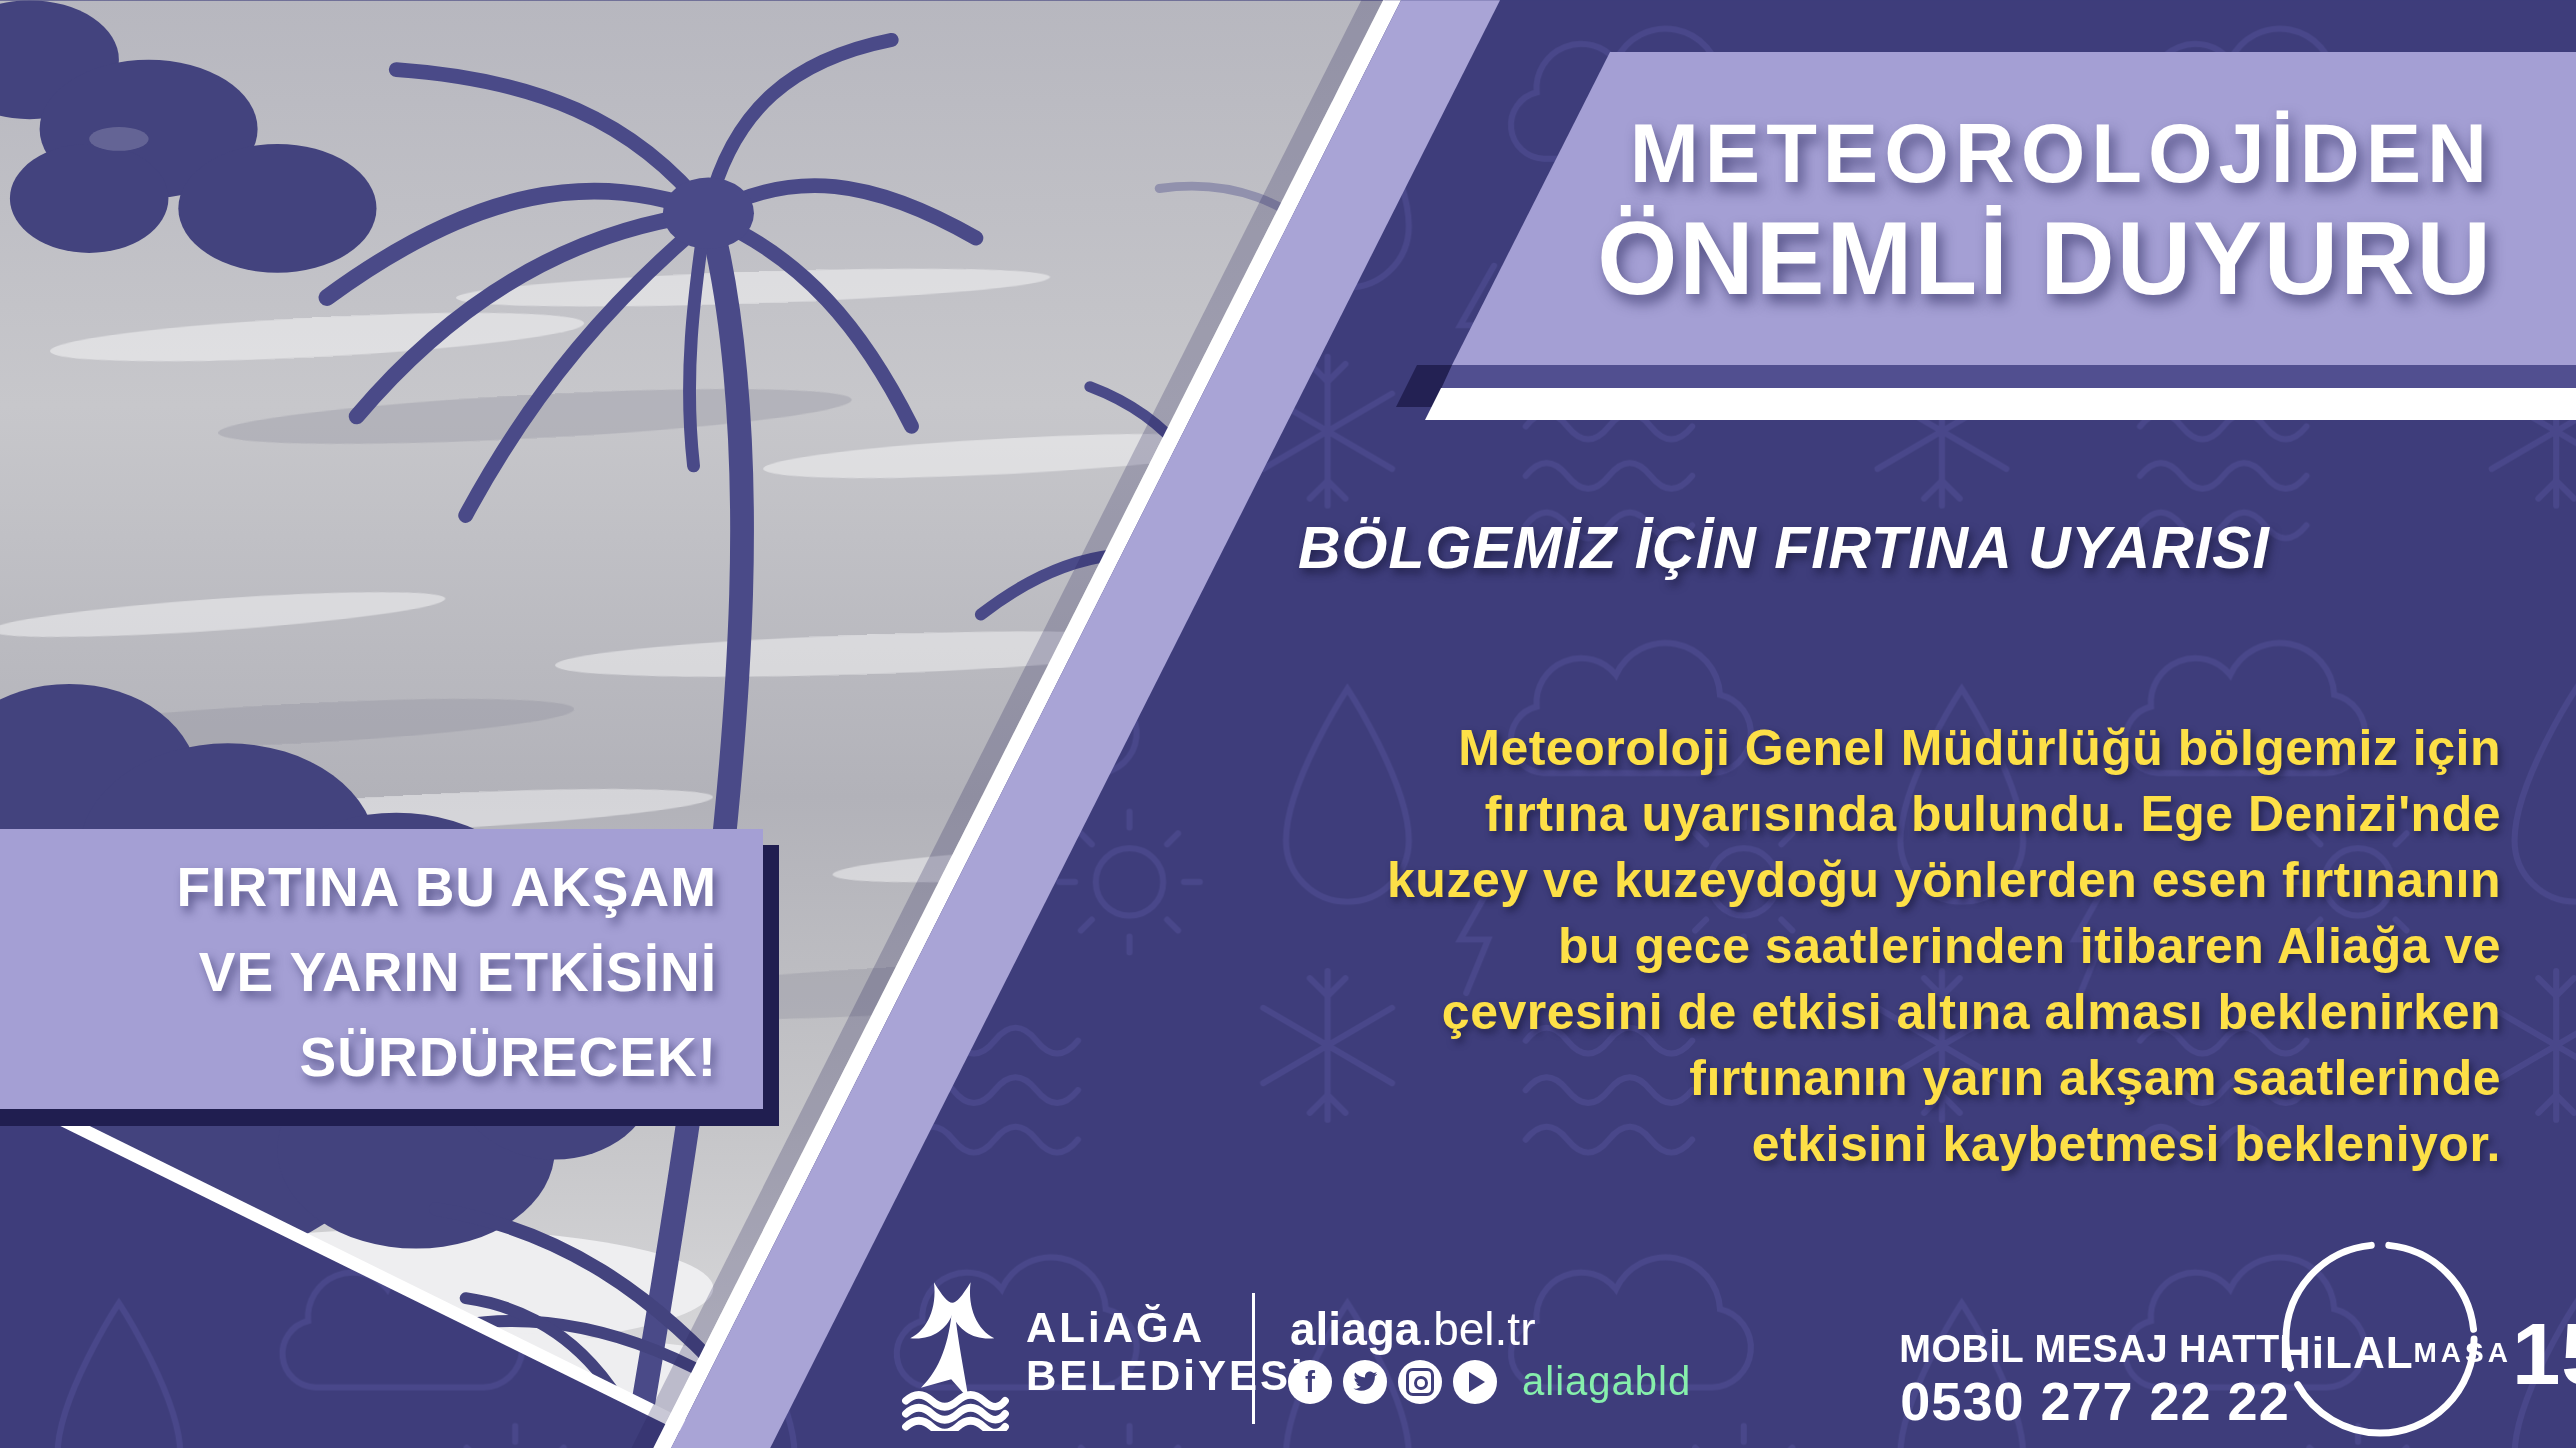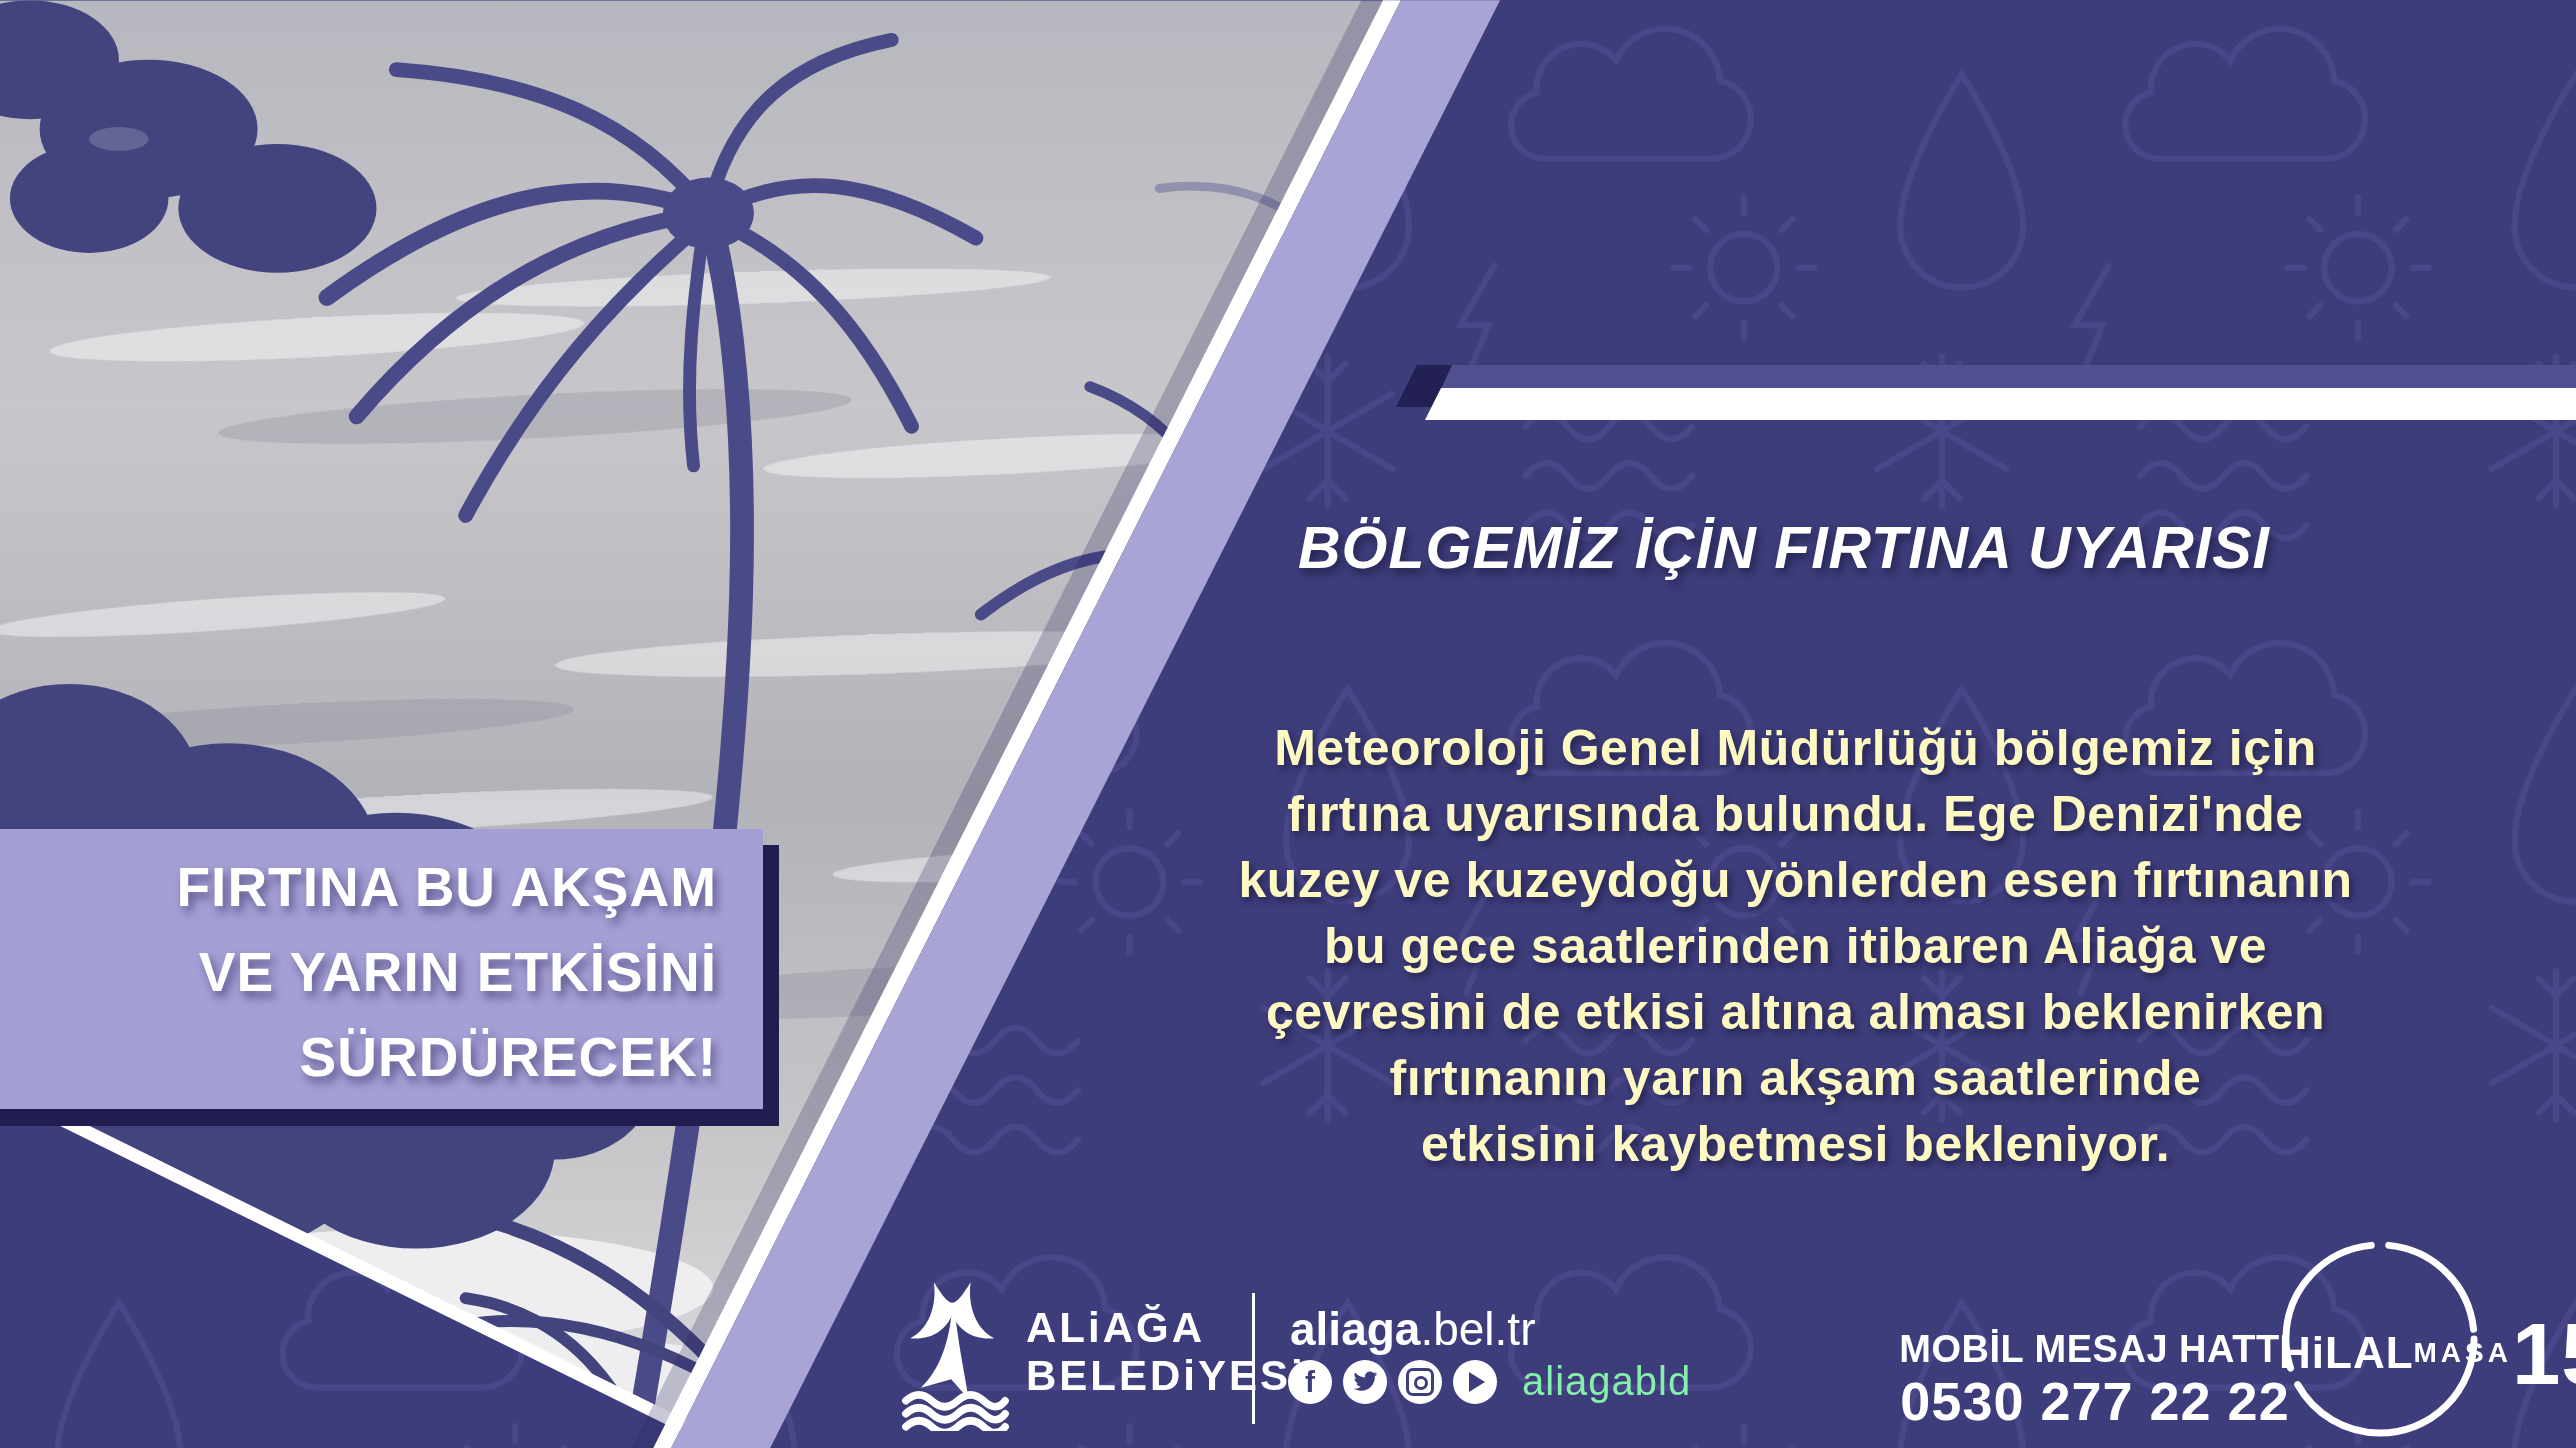--- a/index.html
+++ b/index.html
@@ -22,21 +22,21 @@
              clip-path:polygon(65px 0,1189px 0,1189px 24px,54px 24px);}
   .dark-corner{left:1387px;top:365px;width:119px;height:42px;background:#232153;
              clip-path:polygon(30px 0,97px 0,76px 42px,9px 42px);}
   .white-strip{left:1387px;top:388px;width:1189px;height:32px;background:#ffffff;
              clip-path:polygon(54px 0,1189px 0,1189px 32px,38px 32px);}
 
   
   .heading{left:1298px;top:517px;width:1238px;text-align:left;color:#fff;
            font-size:59px;font-weight:800;letter-spacing:1px;line-height:63px;
            text-shadow:3px 5px 8px rgba(18,18,50,.6);font-style:italic;}
-  .body-block{left:1090px;top:715px;width:1411px;text-align:center;color:#fef9c3;}
+  .body-block{left:1090px;top:715px;width:1411px;text-align:right;color:#fde047;}
   .body-line{font-size:50px;font-weight:700;line-height:66px;letter-spacing:0.5px;
              text-shadow:3px 4px 7px rgba(18,18,50,.6);}
 
   
   .alert-shadow{left:-4px;top:845px;width:783px;height:281px;background:#201e50;}
   .alert-box{left:-20px;top:829px;width:783px;height:280px;background:#a49fd4;
              box-sizing:border-box;padding:16px 46px 0 0;text-align:right;}
   .alert-line{font-size:55px;font-weight:800;line-height:85px;color:#fff;letter-spacing:1px;
               text-shadow:4px 6px 10px rgba(35,33,85,.55);}
 
@@ -204,20 +204,26 @@
       <polygon points="0,1099 680,1434 780,1462 0,1462" fill="#3e3d7b"></polygon>
       <polygon points="0,1099 680,1434 780,1462 0,1462" fill="url(#wpat)"></polygon>
       <line x1="-10" y1="1094" x2="690" y2="1439" stroke="#ffffff" stroke-width="13"></line>
     </g>
 
     <polygon points="1396,0 1374,0 637,1462 659,1462" fill="#26255a" opacity="0.25"></polygon>
     <polygon points="1396,0 1414,0 677,1462 659,1462" fill="#ffffff"></polygon>
     <polygon points="1414,0 1514,0 777,1462 677,1462" fill="#a9a4d6"></polygon>
   </svg>
 
+  <div class="abs banner">
+    <div class="banner-inner">
+      <div class="banner-l1">METEOROLOJİDEN</div>
+      <div class="banner-l2">ÖNEMLİ DUYURU</div>
+    </div>
+  </div>
   <div class="abs dark-corner"></div>
   <div class="abs mid-strip"></div>
   <div class="abs white-strip"></div>
 
   <div class="abs heading">BÖLGEMİZ İÇİN FIRTINA UYARISI</div>
 
   <div class="abs body-block">
     <div class="body-line">Meteoroloji Genel Müdürlüğü bölgemiz için</div>
     <div class="body-line">fırtına uyarısında bulundu. Ege Denizi'nde</div>
     <div class="body-line">kuzey ve kuzeydoğu yönlerden esen fırtınanın</div>

